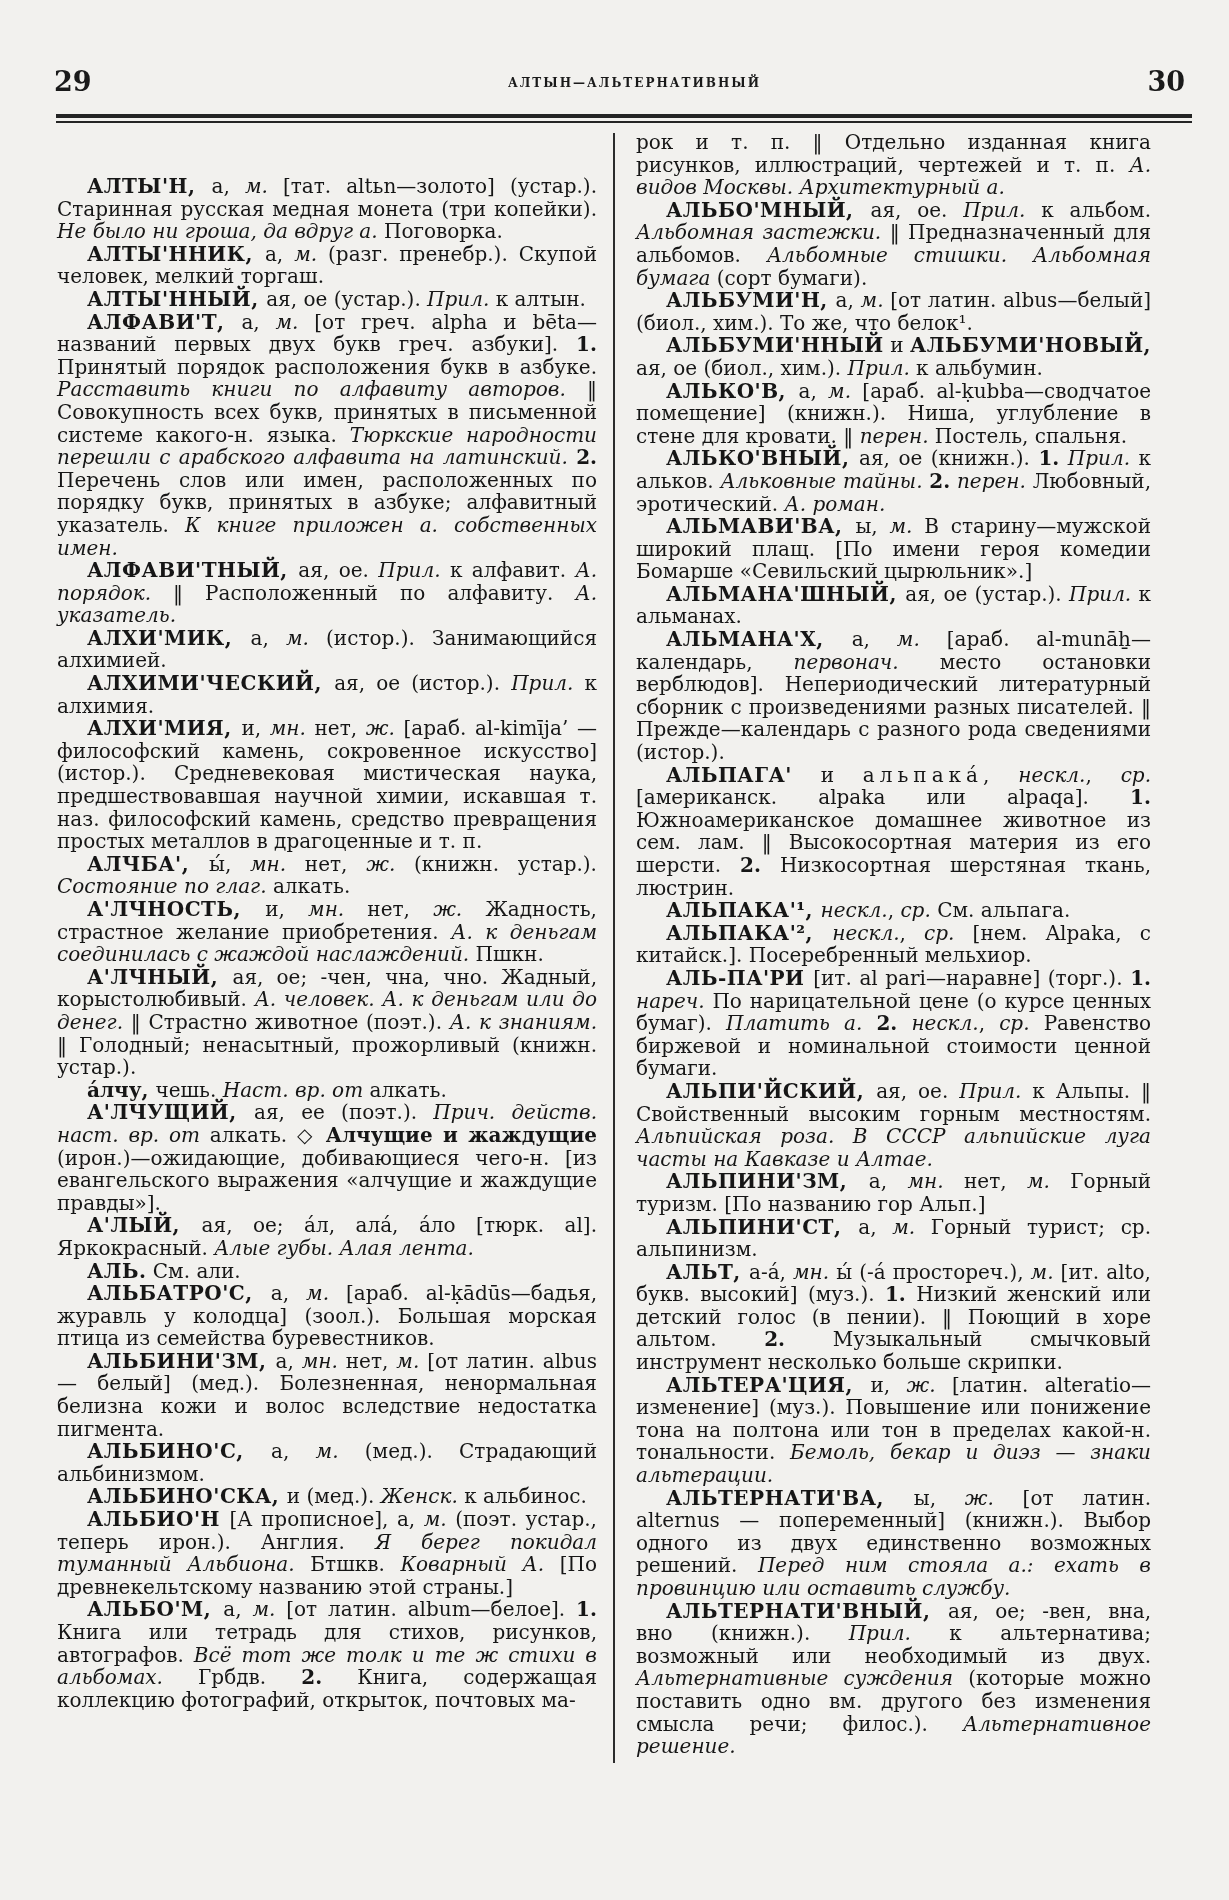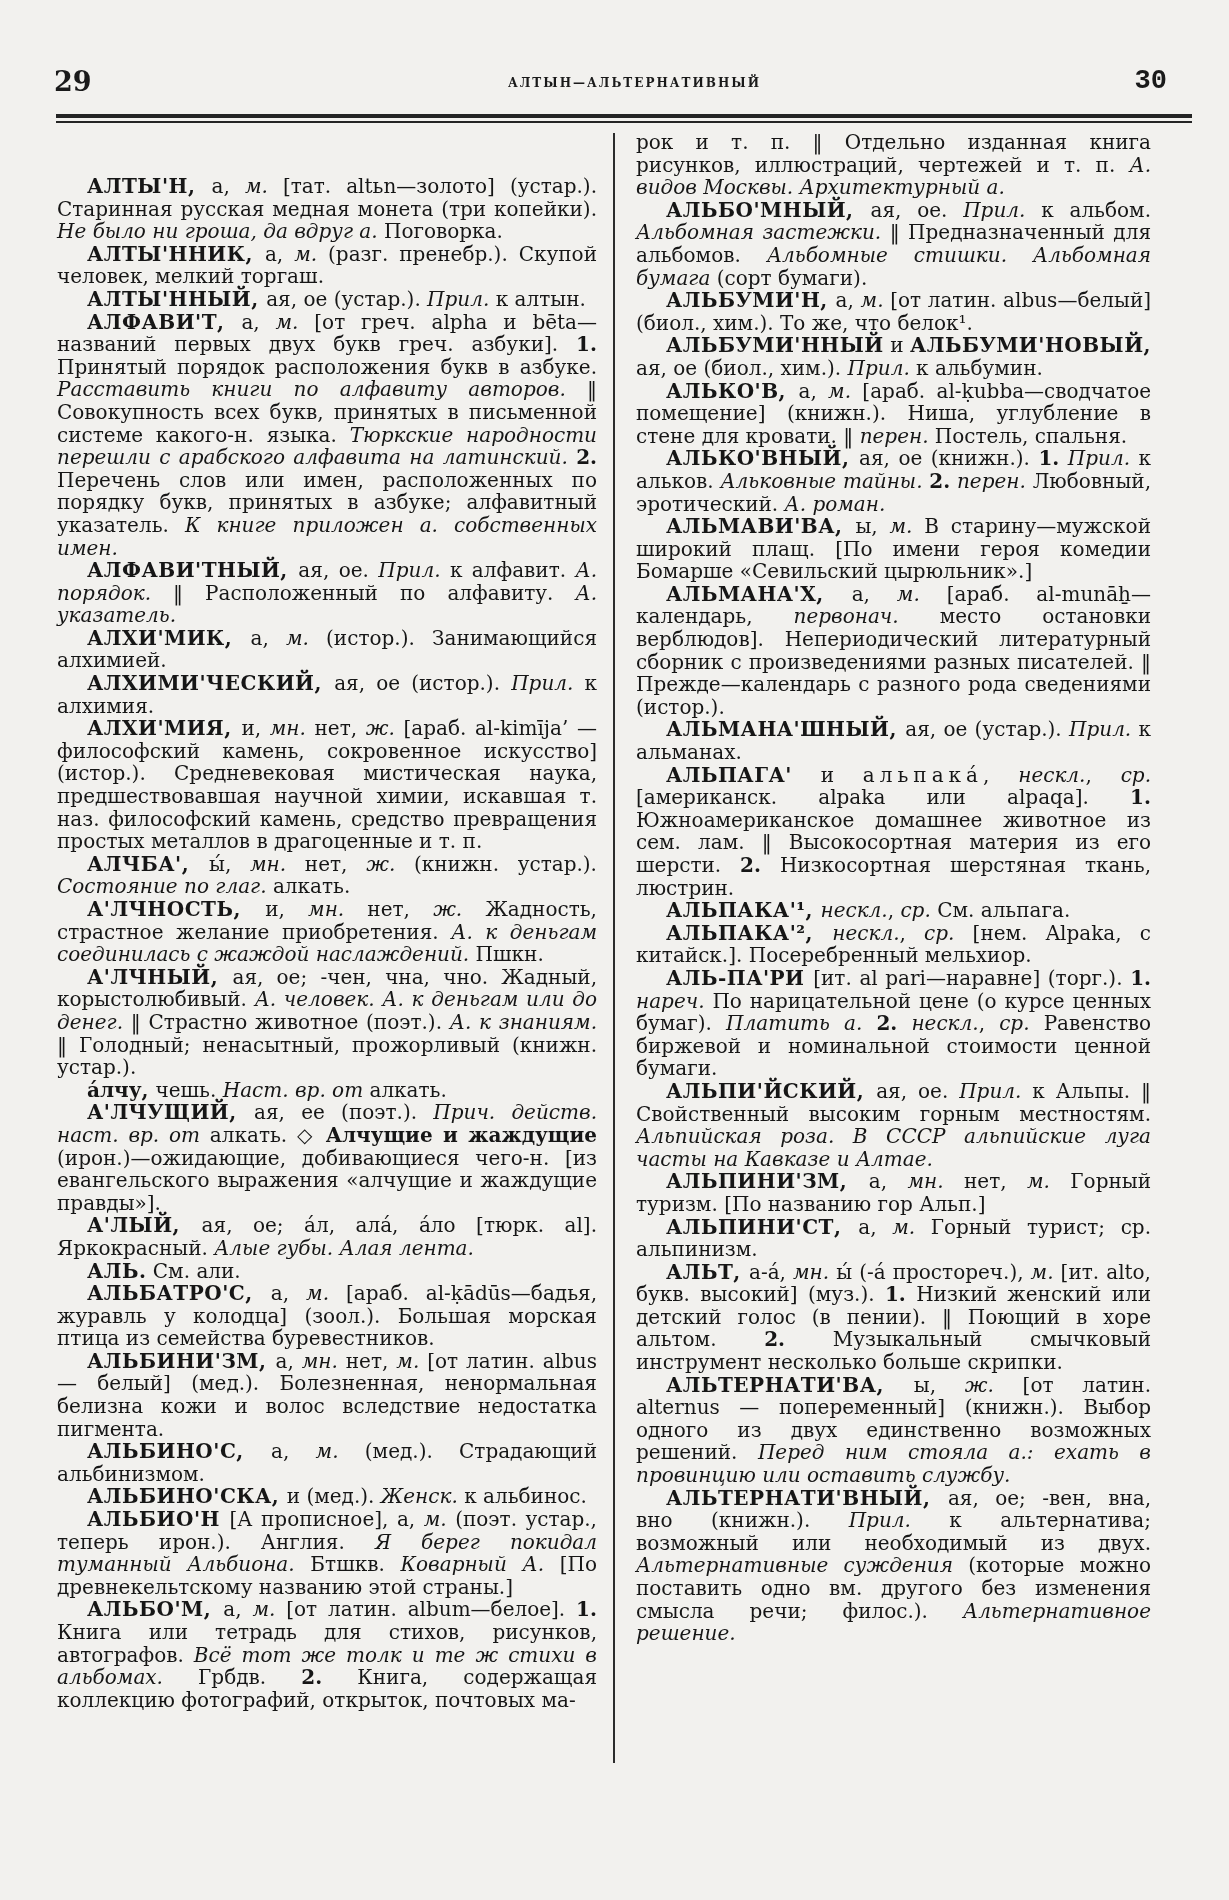--- a/index.html
+++ b/index.html
@@ -11,21 +11,21 @@
     color:#161616;
     overflow:hidden;
   }
   .page-number{
     position:absolute;top:66px;
     font-size:27px;font-weight:bold;
     color:#1a1a1a;
     text-align:right;
   }
   .page-number.left{left:54px;}
-  .page-number.right{right:62px;font-family:Liberation Mono, monospace;}
+  .page-number.right{right:44px;}
   .running-title{
     position:absolute;top:76px;left:0;width:100%;
     text-align:center;
     font-size:12px;font-weight:bold;letter-spacing:2px;
     color:#1a1a1a;
     margin-left:20px;
   }
   .header-rule{
     position:absolute;top:114px;left:56px;width:1136px;
     height:3px;
@@ -87,25 +87,26 @@
     <p class="entry"><span class="hw">АЛЬБО'М, </span><span class="n">а, </span><span class="i">м.</span><span class="n"> [от латин. album—белое]. </span><span class="b">1.</span><span class="n"> Книга или тетрадь для стихов, рисунков, автографов. </span><span class="i">Всё тот же толк и те ж стихи в альбомах.</span><span class="n"> Грбдв. </span><span class="b">2.</span><span class="n"> Книга, содержащая коллекцию фотографий, открыток, почтовых ма-</span></p>
   </div>
 <div class="column right">
     <p class="entry no-indent"><span class="n">рок и т. п. ‖ Отдельно изданная книга рисунков, иллюстраций, чертежей и т. п. </span><span class="i">А. видов Москвы. Архитектурный а.</span></p>
     <p class="entry"><span class="hw">АЛЬБО'МНЫЙ, </span><span class="n">ая, ое. </span><span class="i">Прил.</span><span class="n"> к альбом. </span><span class="i">Альбомная застежки.</span><span class="n"> ‖ Предназначенный для альбомов. </span><span class="i">Альбомные стишки. Альбомная бумага</span><span class="n"> (сорт бумаги).</span></p>
     <p class="entry"><span class="hw">АЛЬБУМИ'Н, </span><span class="n">а, </span><span class="i">м.</span><span class="n"> [от латин. albus—белый] (биол., хим.). То же, что белок¹.</span></p>
     <p class="entry"><span class="hw">АЛЬБУМИ'ННЫЙ</span><span class="n"> и </span><span class="hw">АЛЬБУМИ'НОВЫЙ, </span><span class="n">ая, ое (биол., хим.). </span><span class="i">Прил.</span><span class="n"> к альбумин.</span></p>
     <p class="entry"><span class="hw">АЛЬКО'В, </span><span class="n">а, </span><span class="i">м.</span><span class="n"> [араб. al-ḳubba—сводчатое помещение] (книжн.). Ниша, углубление в стене для кровати. ‖ </span><span class="i">перен.</span><span class="n"> Постель, спальня.</span></p>
     <p class="entry"><span class="hw">АЛЬКО'ВНЫЙ, </span><span class="n">ая, ое (книжн.). </span><span class="b">1.</span><span class="n"> </span><span class="i">Прил.</span><span class="n"> к альков. </span><span class="i">Альковные тайны.</span><span class="n"> </span><span class="b">2.</span><span class="n"> </span><span class="i">перен.</span><span class="n"> Любовный, эротический. </span><span class="i">А. роман.</span></p>
     <p class="entry"><span class="hw">АЛЬМАВИ'ВА, </span><span class="n">ы, </span><span class="i">м.</span><span class="n"> В старину—мужской широкий плащ. [По имени героя комедии Бомарше «Севильский цырюльник».]</span></p>
+    <p class="entry"><span class="hw">АЛЬМАНА'ШНЫЙ, </span><span class="n">ая, ое (устар.). </span><span class="i">Прил.</span><span class="n"> к альманах.</span></p>
     <p class="entry"><span class="hw">АЛЬМАНА'Х, </span><span class="n">а, </span><span class="i">м.</span><span class="n"> [араб. al-munāẖ—календарь, </span><span class="i">первонач.</span><span class="n"> место остановки верблюдов]. Непериодический литературный сборник с произведениями разных писателей. ‖ Прежде—календарь с разного рода сведениями (истор.).</span></p>
-    <p class="entry"><span class="hw">АЛЬМАНА'ШНЫЙ, </span><span class="n">ая, ое (устар.). </span><span class="i">Прил.</span><span class="n"> к альманах.</span></p>
     <p class="entry"><span class="hw">АЛЬПАГА'</span><span class="n"> и </span><span class="sp">альпака́</span><span class="n">, </span><span class="i">нескл.</span><span class="n">, </span><span class="i">ср.</span><span class="n"> [американск. alpaka или alpaqa]. </span><span class="b">1.</span><span class="n"> Южноамериканское домашнее животное из сем. лам. ‖ Высокосортная материя из его шерсти. </span><span class="b">2.</span><span class="n"> Низкосортная шерстяная ткань, люстрин.</span></p>
     <p class="entry"><span class="hw">АЛЬПАКА'¹, </span><span class="i">нескл.</span><span class="n">, </span><span class="i">ср.</span><span class="n"> См. альпага.</span></p>
     <p class="entry"><span class="hw">АЛЬПАКА'², </span><span class="i">нескл.</span><span class="n">, </span><span class="i">ср.</span><span class="n"> [нем. Alpaka, с китайск.]. Посеребренный мельхиор.</span></p>
     <p class="entry"><span class="hw">АЛЬ-ПА'РИ </span><span class="n">[ит. al pari—наравне] (торг.). </span><span class="b">1.</span><span class="n"> </span><span class="i">нареч.</span><span class="n"> По нарицательной цене (о курсе ценных бумаг). </span><span class="i">Платить а.</span><span class="n"> </span><span class="b">2.</span><span class="n"> </span><span class="i">нескл.</span><span class="n">, </span><span class="i">ср.</span><span class="n"> Равенство биржевой и номинальной стоимости ценной бумаги.</span></p>
     <p class="entry"><span class="hw">АЛЬПИ'ЙСКИЙ, </span><span class="n">ая, ое. </span><span class="i">Прил.</span><span class="n"> к Альпы. ‖ Свойственный высоким горным местностям. </span><span class="i">Альпийская роза. В СССР альпийские луга часты на Кавказе и Алтае.</span></p>
     <p class="entry"><span class="hw">АЛЬПИНИ'ЗМ, </span><span class="n">а, </span><span class="i">мн.</span><span class="n"> нет, </span><span class="i">м.</span><span class="n"> Горный туризм. [По названию гор Альп.]</span></p>
     <p class="entry"><span class="hw">АЛЬПИНИ'СТ, </span><span class="n">а, </span><span class="i">м.</span><span class="n"> Горный турист; ср. альпинизм.</span></p>
     <p class="entry"><span class="hw">АЛЬТ, </span><span class="n">а-а́, </span><span class="i">мн.</span><span class="n"> ы́ (-а́ простореч.), </span><span class="i">м.</span><span class="n"> [ит. alto, букв. высокий] (муз.). </span><span class="b">1.</span><span class="n"> Низкий женский или детский голос (в пении). ‖ Поющий в хоре альтом. </span><span class="b">2.</span><span class="n"> Музыкальный смычковый инструмент несколько больше скрипки.</span></p>
+    <p class="entry"><span class="hw">АЛЬТЕРА'ЦИЯ, </span><span class="n">и, </span><span class="i">ж.</span><span class="n"> [латин. alteratio—изменение] (муз.). Повышение или понижение тона на полтона или тон в пределах какой-н. тональности. </span><span class="i">Бемоль, бекар и диэз — знаки альтерации.</span></p>
     <p class="entry"><span class="hw">АЛЬТЕРНАТИ'ВА, </span><span class="n">ы, </span><span class="i">ж.</span><span class="n"> [от латин. alternus — попеременный] (книжн.). Выбор одного из двух единственно возможных решений. </span><span class="i">Перед ним стояла а.: ехать в провинцию или оставить службу.</span></p>
     <p class="entry"><span class="hw">АЛЬТЕРНАТИ'ВНЫЙ, </span><span class="n">ая, ое; -вен, вна, вно (книжн.). </span><span class="i">Прил.</span><span class="n"> к альтернатива; возможный или необходимый из двух. </span><span class="i">Альтернативные суждения</span><span class="n"> (которые можно поставить одно вм. другого без изменения смысла речи; филос.). </span><span class="i">Альтернативное решение.</span></p>
   </div>
 
 </body></html>

